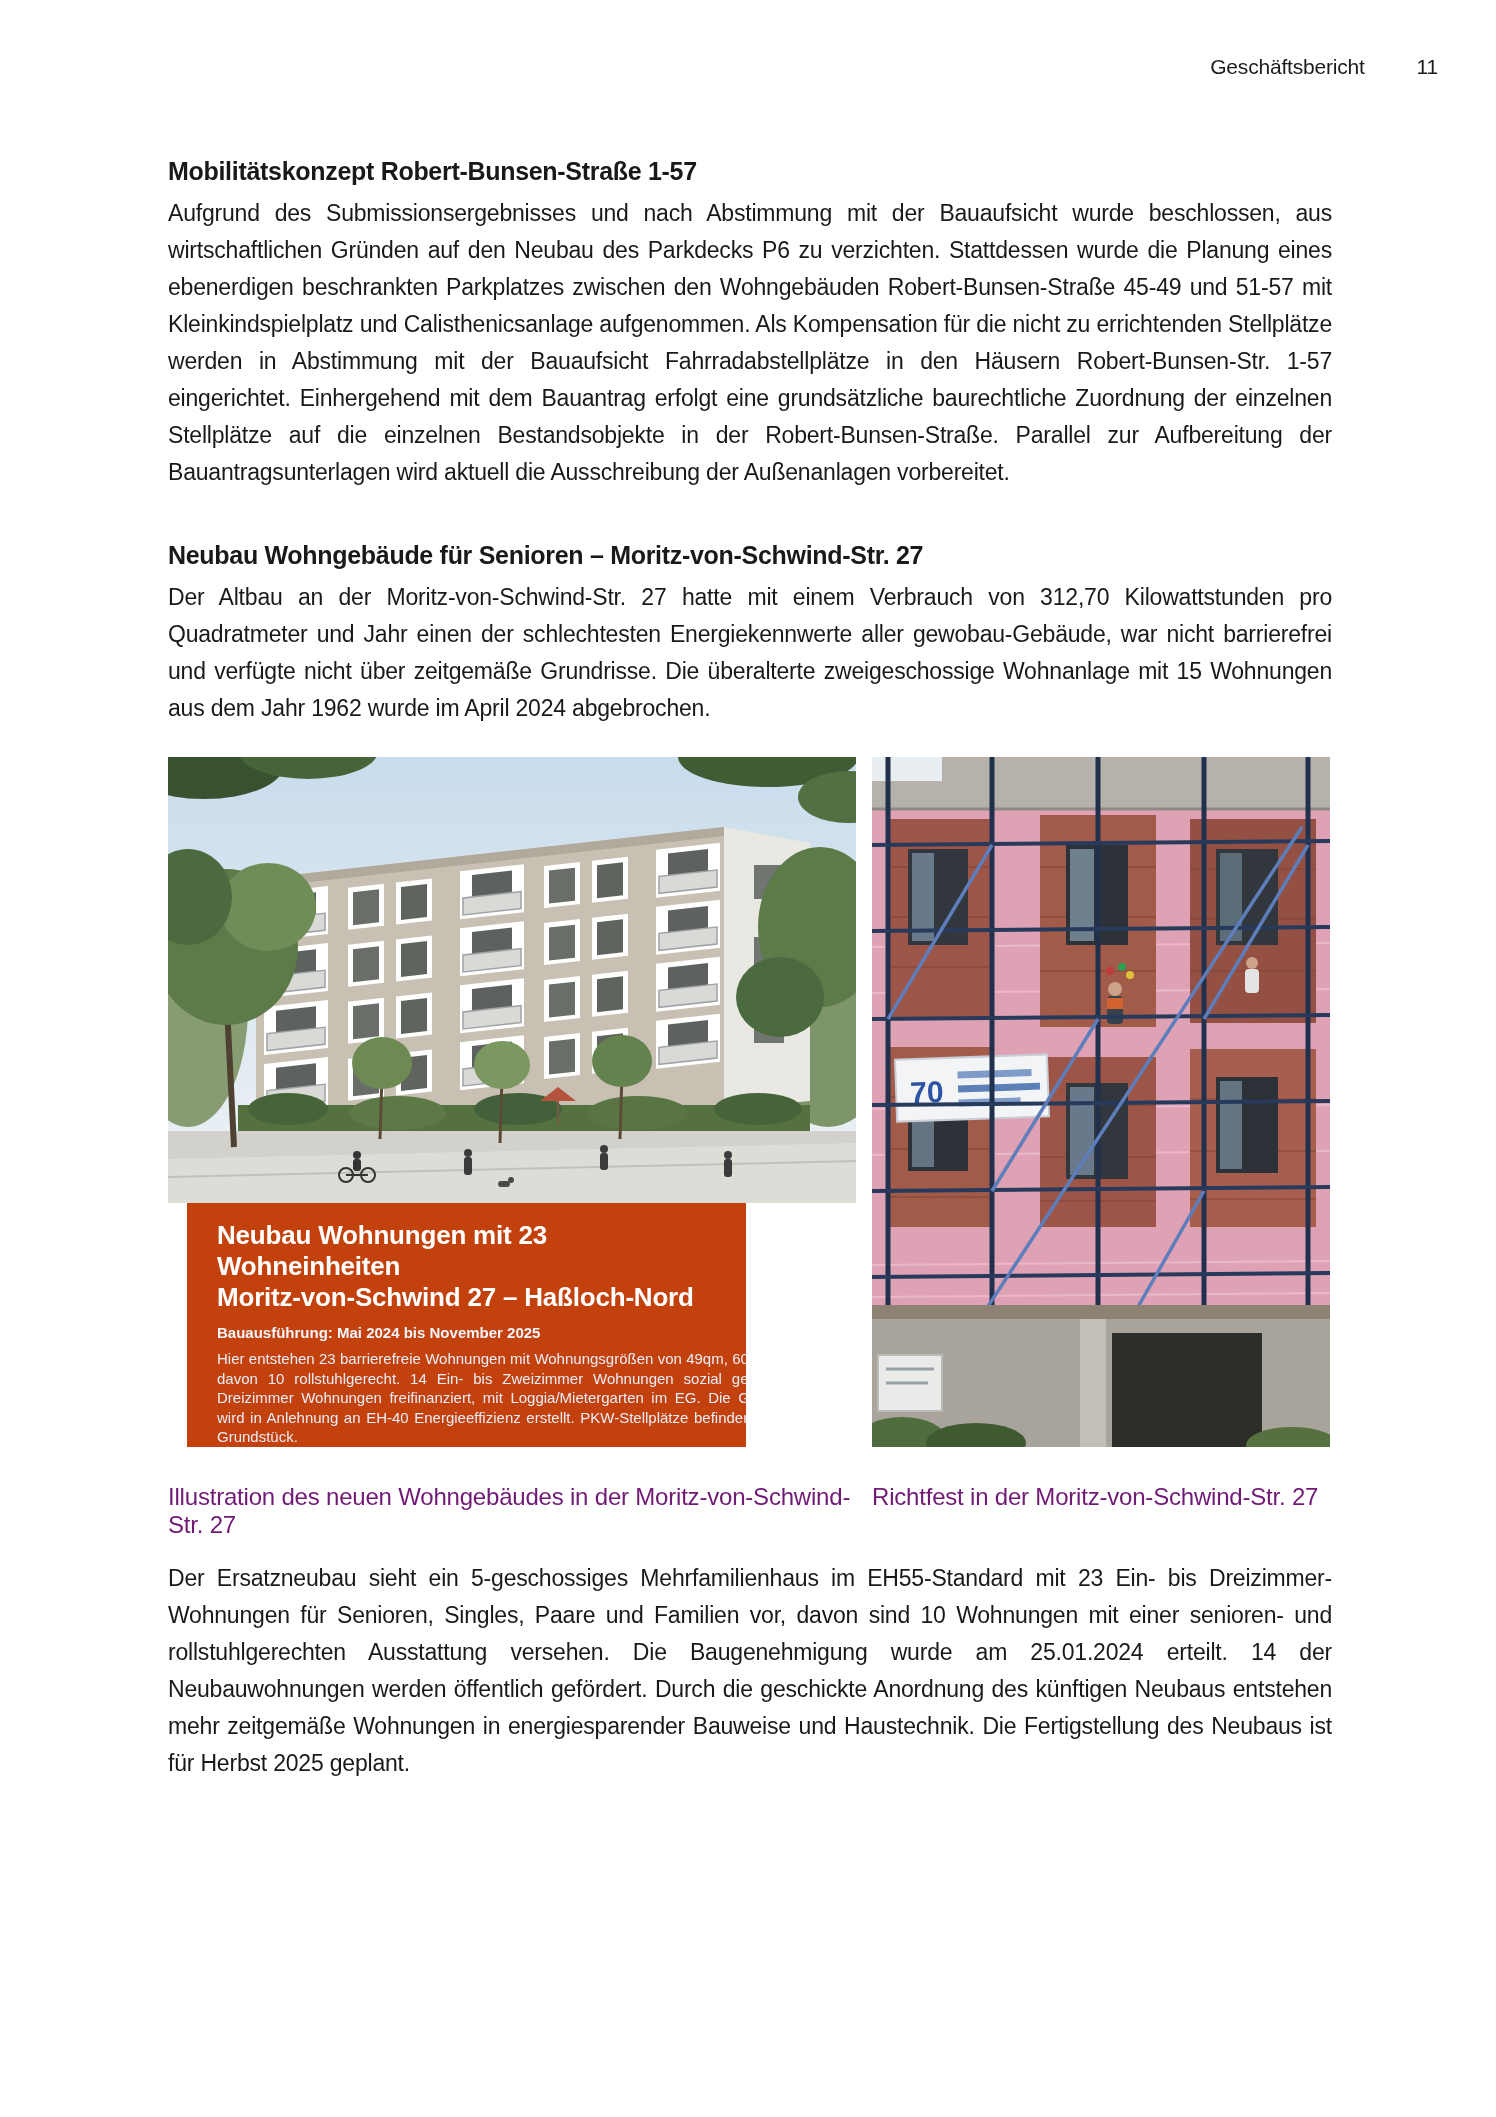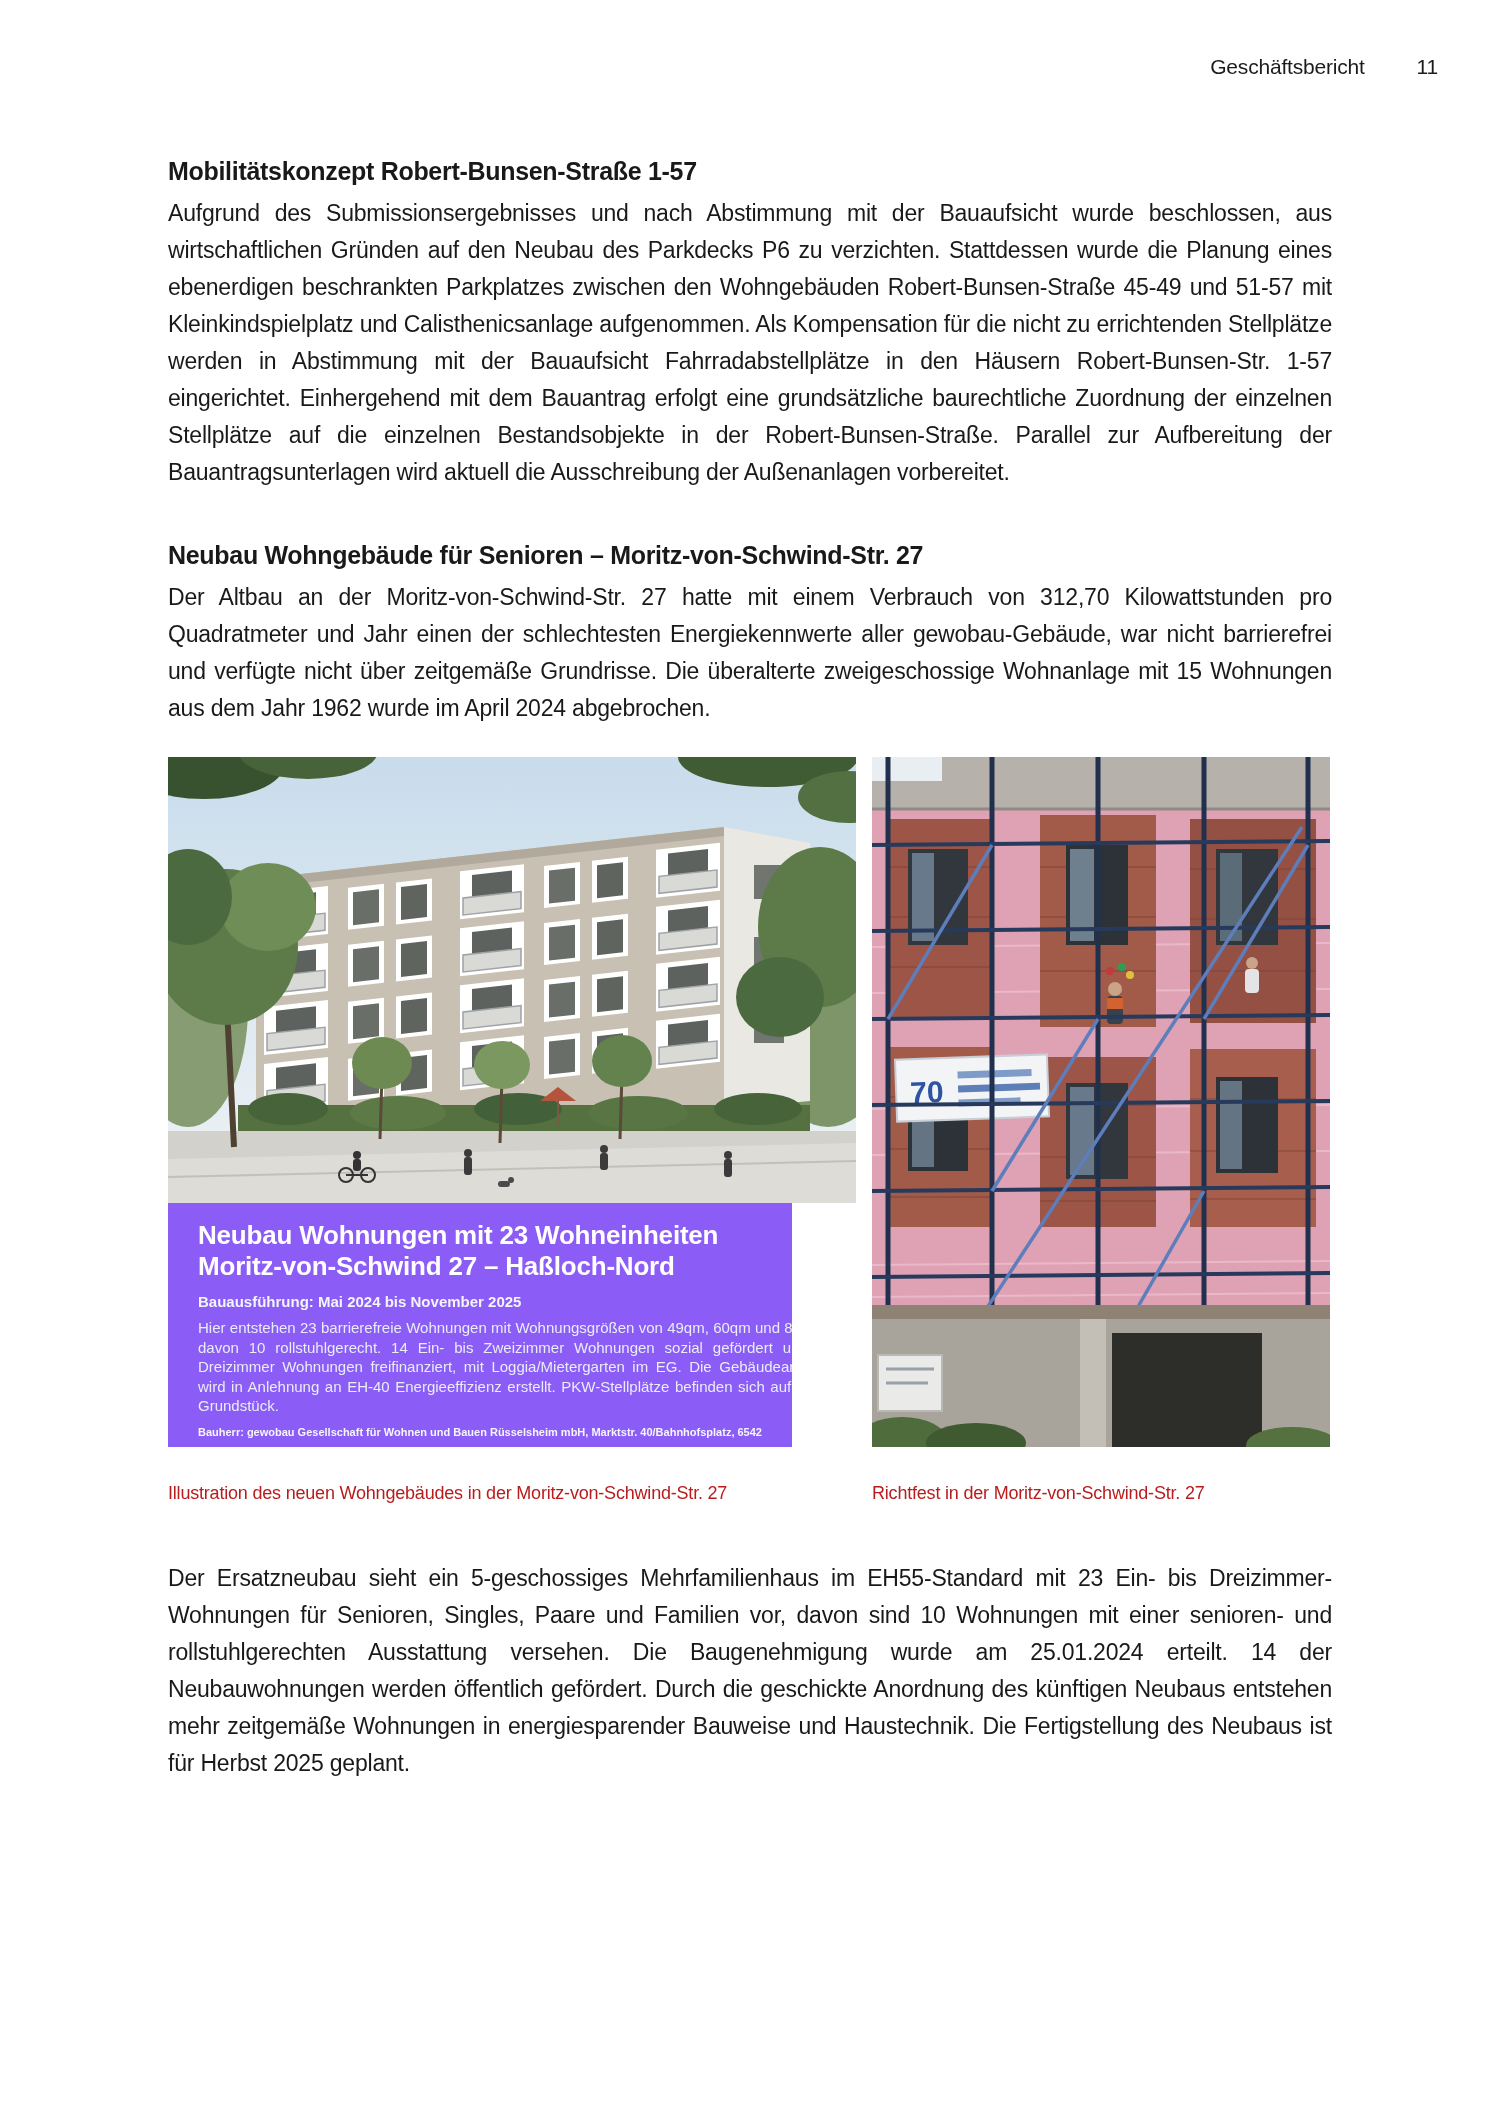--- a/index.html
+++ b/index.html
@@ -19,29 +19,29 @@
   .para{
     font-size:23px;line-height:37px;letter-spacing:-0.2px;text-align:justify;margin:0;
   }
   #section1{top:152px;}
   #section2{top:536px;}
   #figures{top:757px;display:flex;gap:16px;}
   .fig-left{width:688px;}
   .fig-right{width:458px;}
   .fig-left svg,.fig-right svg{display:block;}
   .overlay-box{
-    width:624px;height:244px;background:#8b5cf6;color:#ffffff;box-sizing:border-box;
-    padding:17px 30px 10px 30px;overflow:hidden;
+    width:559px;height:244px;background:#c2410c;color:#ffffff;box-sizing:border-box;
+    padding:17px 30px 10px 30px;overflow:hidden;margin-left:19px;
   }
   .overlay-title{font-size:26px;font-weight:700;line-height:31px;letter-spacing:-0.2px;}
   .overlay-subtitle{font-size:15px;font-weight:700;margin-top:11px;color:#f2f5fb;}
   .overlay-body{font-size:15px;line-height:19.5px;margin-top:8px;color:#e9edf8;width:628px;text-align:justify;}
   .overlay-footer{font-size:11px;font-weight:700;margin-top:10px;white-space:nowrap;overflow:hidden;color:#f4f6fc;}
   #captions{top:1483px;position:absolute;left:168px;width:1164px;display:flex;}
-  .caption{font-size:18px;letter-spacing:-0.2px;color:#b91c1c;}
+  .caption{font-size:24px;letter-spacing:-0.2px;color:#701a75;}
   .caption.left{width:704px;}
   #closing{top:1560px;}
 </style>
 </head>
 <body>
 
 <div class="page">
 
   <div class="running-head">
     <span>Geschäftsbericht</span>

